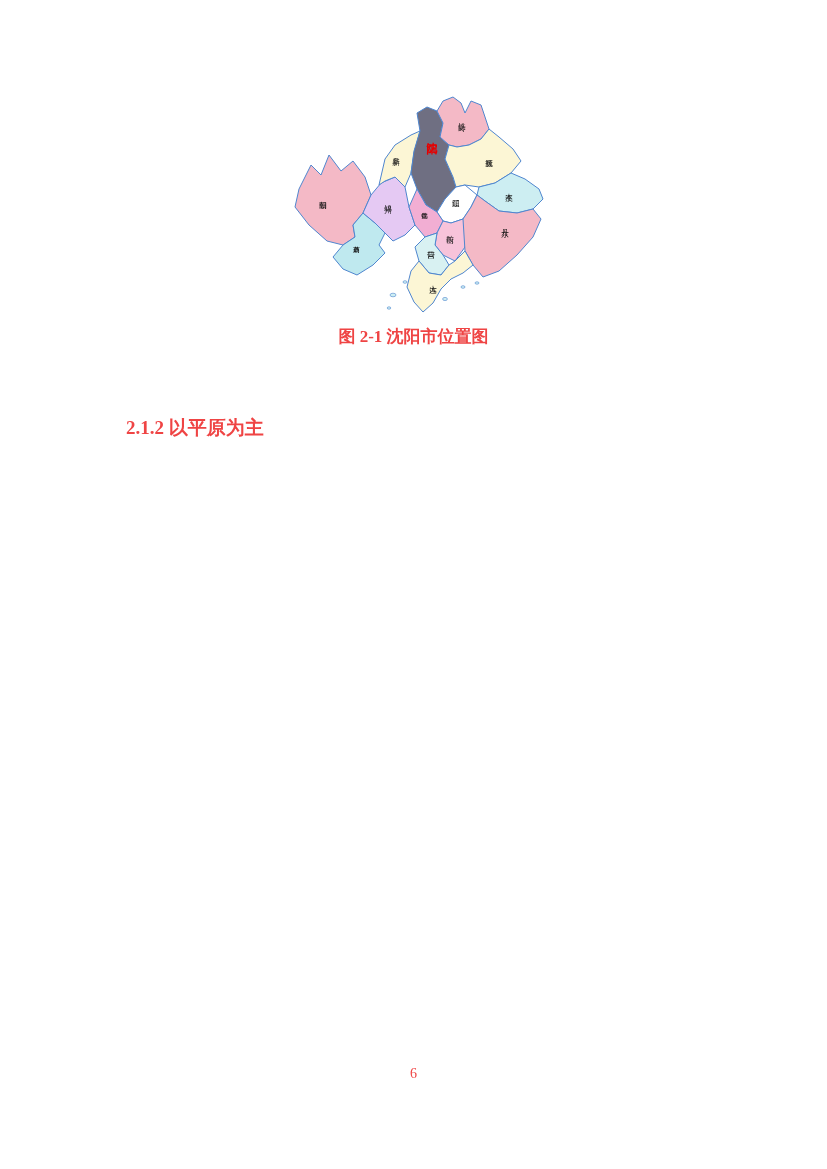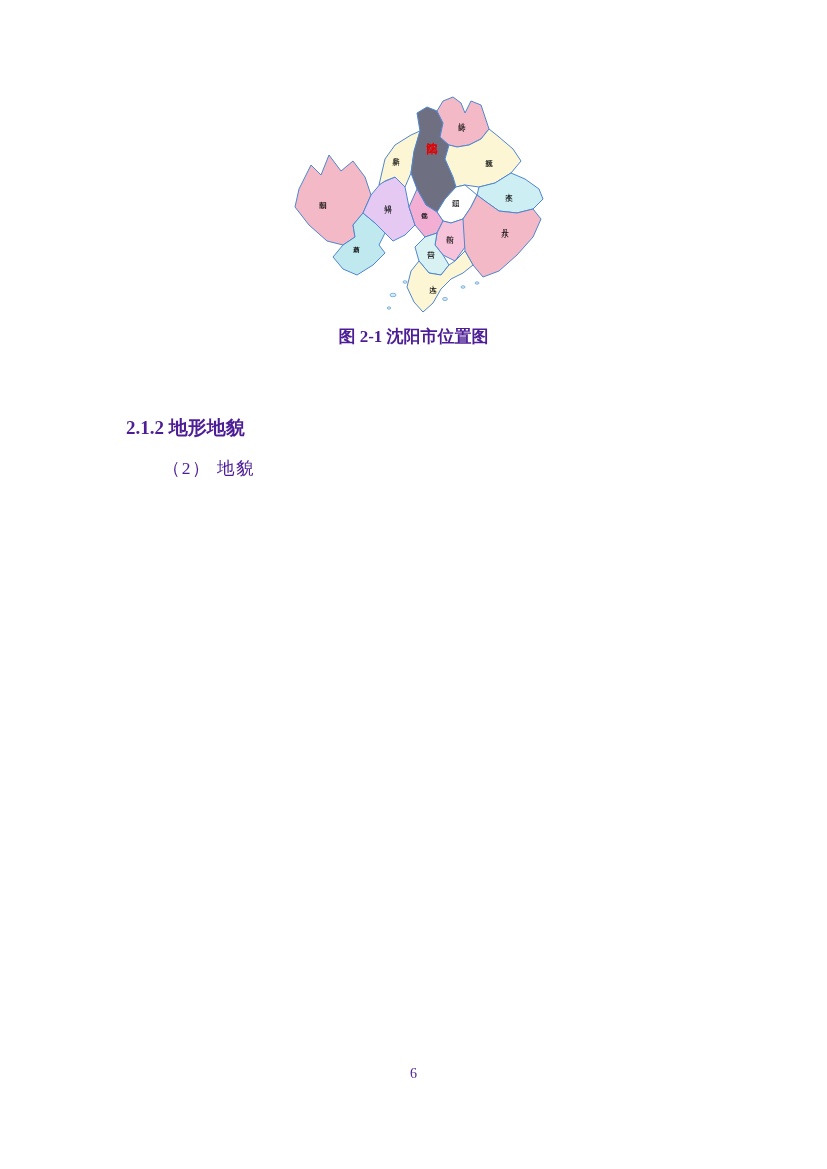--- a/index.html
+++ b/index.html
@@ -2,21 +2,21 @@
 <html><head>
 <meta charset="utf-8">
 <style>
   html,body{margin:0;padding:0;background:#ffffff;}
   .page{
     position:relative;
     width:827px;height:1169px;
     background:#ffffff;
     overflow:hidden;
     font-family:"Liberation Serif","DejaVu Serif",serif;
-    color:#4c1d95;
+    color:#ef4444;
   }
   
   .map-wrap{
     margin:95px auto 0 auto;
     width:270px;height:218px;
     transform:translateX(14px);
   }
   .map-wrap svg{display:block;}
   .map-region{stroke:#4f86cf;stroke-width:1;stroke-linejoin:round;}
   .map-island{stroke:#4f86cf;stroke-width:0.6;}
@@ -128,19 +128,18 @@
       <text class="map-label" x="157" y="134">鞍山</text>
       <text class="map-label" x="138" y="150">营口</text>
       <text class="map-label" x="212" y="128">丹东</text>
       <text class="map-label" x="140" y="184">大连</text>
     </svg>
   </div>
 
   <div class="figure-caption">图 2-1 沈阳市位置图</div>
 
   <div class="textblock">
-    <div class="section-heading">2.1.2 地形地貌</div>
-    <p class="sub-label">（2） 地貌</p>
+    <div class="section-heading">2.1.2 以平原为主</div>
   </div>
 
   <div class="page-number">6</div>
 
 </div>
 
 </body></html>

